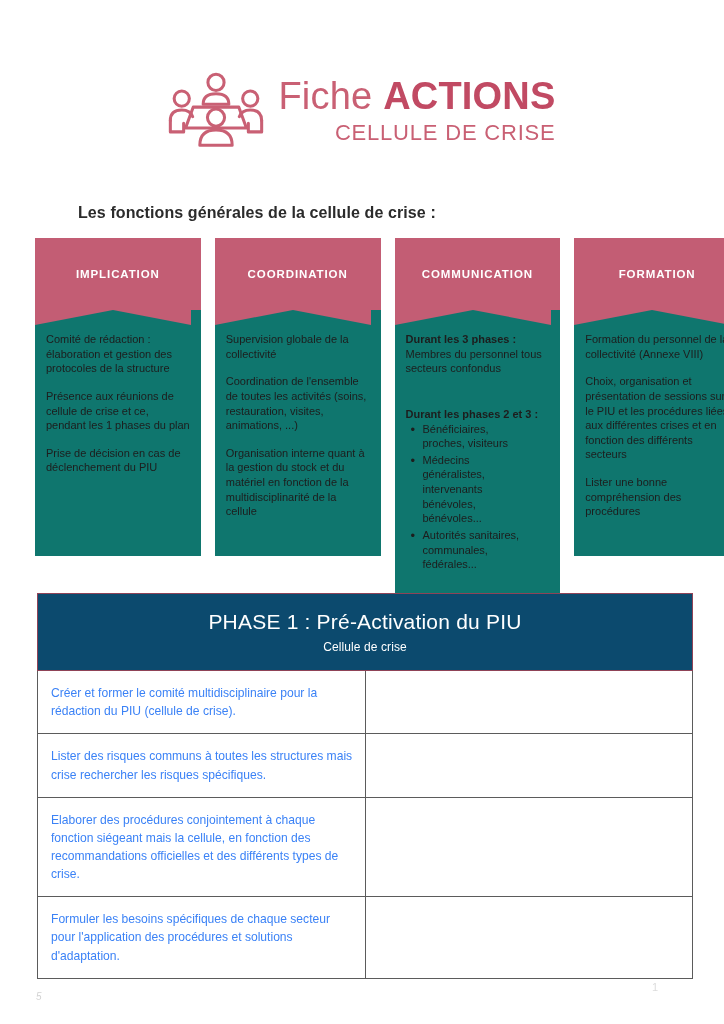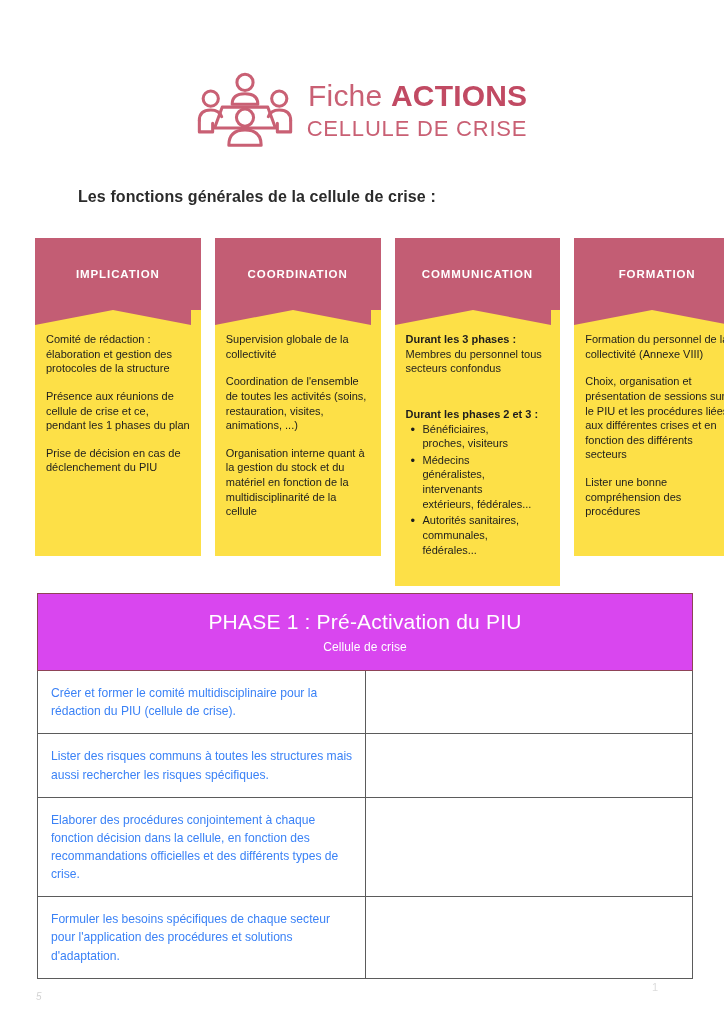--- a/index.html
+++ b/index.html
@@ -46,21 +46,21 @@
     flex: 0 0 auto;
     display: block;
   }
   .logo-text {
     display: flex;
     flex-direction: column;
     align-items: flex-end;
     line-height: 1;
   }
   .logo-title {
-    font-size: 30px;
+    font-size: 38px;
     letter-spacing: 0.2px;
     white-space: nowrap;
     color: #c96074;
   }
   .logo-title .lt-light {
     font-weight: 400;
   }
   .logo-title .lt-bold {
     font-weight: 700;
     color: #c14a63;
@@ -70,21 +70,21 @@
     font-weight: 400;
     letter-spacing: 0.8px;
     color: #c96074;
     margin-top: 7px;
     white-space: nowrap;
   }
 
   
   .section-title {
     position: absolute;
-    top: 188px;
+    top: 204px;
     left: 78px;
     font-size: 16px;
     font-weight: 700;
     color: #2b2b2b;
     letter-spacing: 0.1px;
   }
 
   
   .columns {
     position: absolute;
@@ -120,21 +120,21 @@
     position: absolute;
     left: 0;
     top: 100%;
     width: 0;
     height: 0;
     border-left: 78px solid #c35d74;
     border-right: 78px solid #c35d74;
     border-bottom: 15px solid transparent;
   }
   .col-body {
-    background: #fde047;
+    background: #0f766e;
     padding: 22px 11px 16px 11px;
     box-sizing: border-box;
     font-size: 11px;
     line-height: 1.33;
     color: #1d1d1d;
     min-height: 246px;
   }
   .col-body p {
     margin: 0 0 13px 0;
   }
@@ -179,21 +179,21 @@
     width: 656px;
     border-collapse: collapse;
     table-layout: fixed;
   }
   .phase-table td {
     border: 1.5px solid #5b5b5b;
     padding: 0;
     vertical-align: middle;
   }
   .phase-banner {
-    background: #d946ef;
+    background: #0c4a6e;
     border: 1.5px solid #8f4357 !important;
     text-align: center;
     padding: 16px 8px 16px 8px !important;
     color: #ffffff;
   }
   .phase-banner .ph-title {
     font-size: 21px;
     font-weight: 400;
     letter-spacing: 0.2px;
     line-height: 1.1;
@@ -293,21 +293,21 @@
       <div class="col-head">COMMUNICATION</div>
       <div class="col-body">
         <div class="blk">
           <p class="lead">Durant les 3 phases :</p>
           <p>Membres du personnel tous secteurs confondus</p>
         </div>
         <div class="blk">
           <p class="lead">Durant les phases 2 et 3 :</p>
           <ul>
             <li>Bénéficiaires, proches, visiteurs</li>
-            <li>Médecins généralistes, intervenants extérieurs, fédérales...</li>
+            <li>Médecins généralistes, intervenants bénévoles, bénévoles...</li>
             <li>Autorités sanitaires, communales, fédérales...</li>
           </ul>
         </div>
       </div>
     </div>
 
     <div class="col">
       <div class="col-head">FORMATION</div>
       <div class="col-body">
         <p>Formation du personnel de la collectivité (Annexe VIII)</p>
@@ -324,25 +324,25 @@
         <td class="phase-banner" colspan="2">
           <div class="ph-title">PHASE 1 : Pré-Activation du PIU</div>
           <div class="ph-sub">Cellule de crise</div>
         </td>
       </tr>
       <tr>
         <td class="row-text">Créer et former  le comité multidisciplinaire pour la rédaction du PIU (cellule de crise).</td>
         <td class="row-check"></td>
       </tr>
       <tr>
-        <td class="row-text">Lister des risques communs à toutes les structures mais aussi rechercher les risques spécifiques.</td>
+        <td class="row-text">Lister des risques communs à toutes les structures mais crise rechercher les risques spécifiques.</td>
         <td class="row-check"></td>
       </tr>
       <tr>
-        <td class="row-text">Elaborer des procédures conjointement à chaque fonction  décision dans la cellule, en fonction des recommandations officielles et des différents types de crise.</td>
+        <td class="row-text">Elaborer des procédures conjointement à chaque fonction  siégeant mais la cellule, en fonction des recommandations officielles et des différents types de crise.</td>
         <td class="row-check"></td>
       </tr>
       <tr>
         <td class="row-text">Formuler les besoins spécifiques de chaque secteur pour l'application des procédures et solutions d'adaptation.</td>
         <td class="row-check"></td>
       </tr>
     </tbody>
   </table>
 
   <div class="footer-left">5</div>

